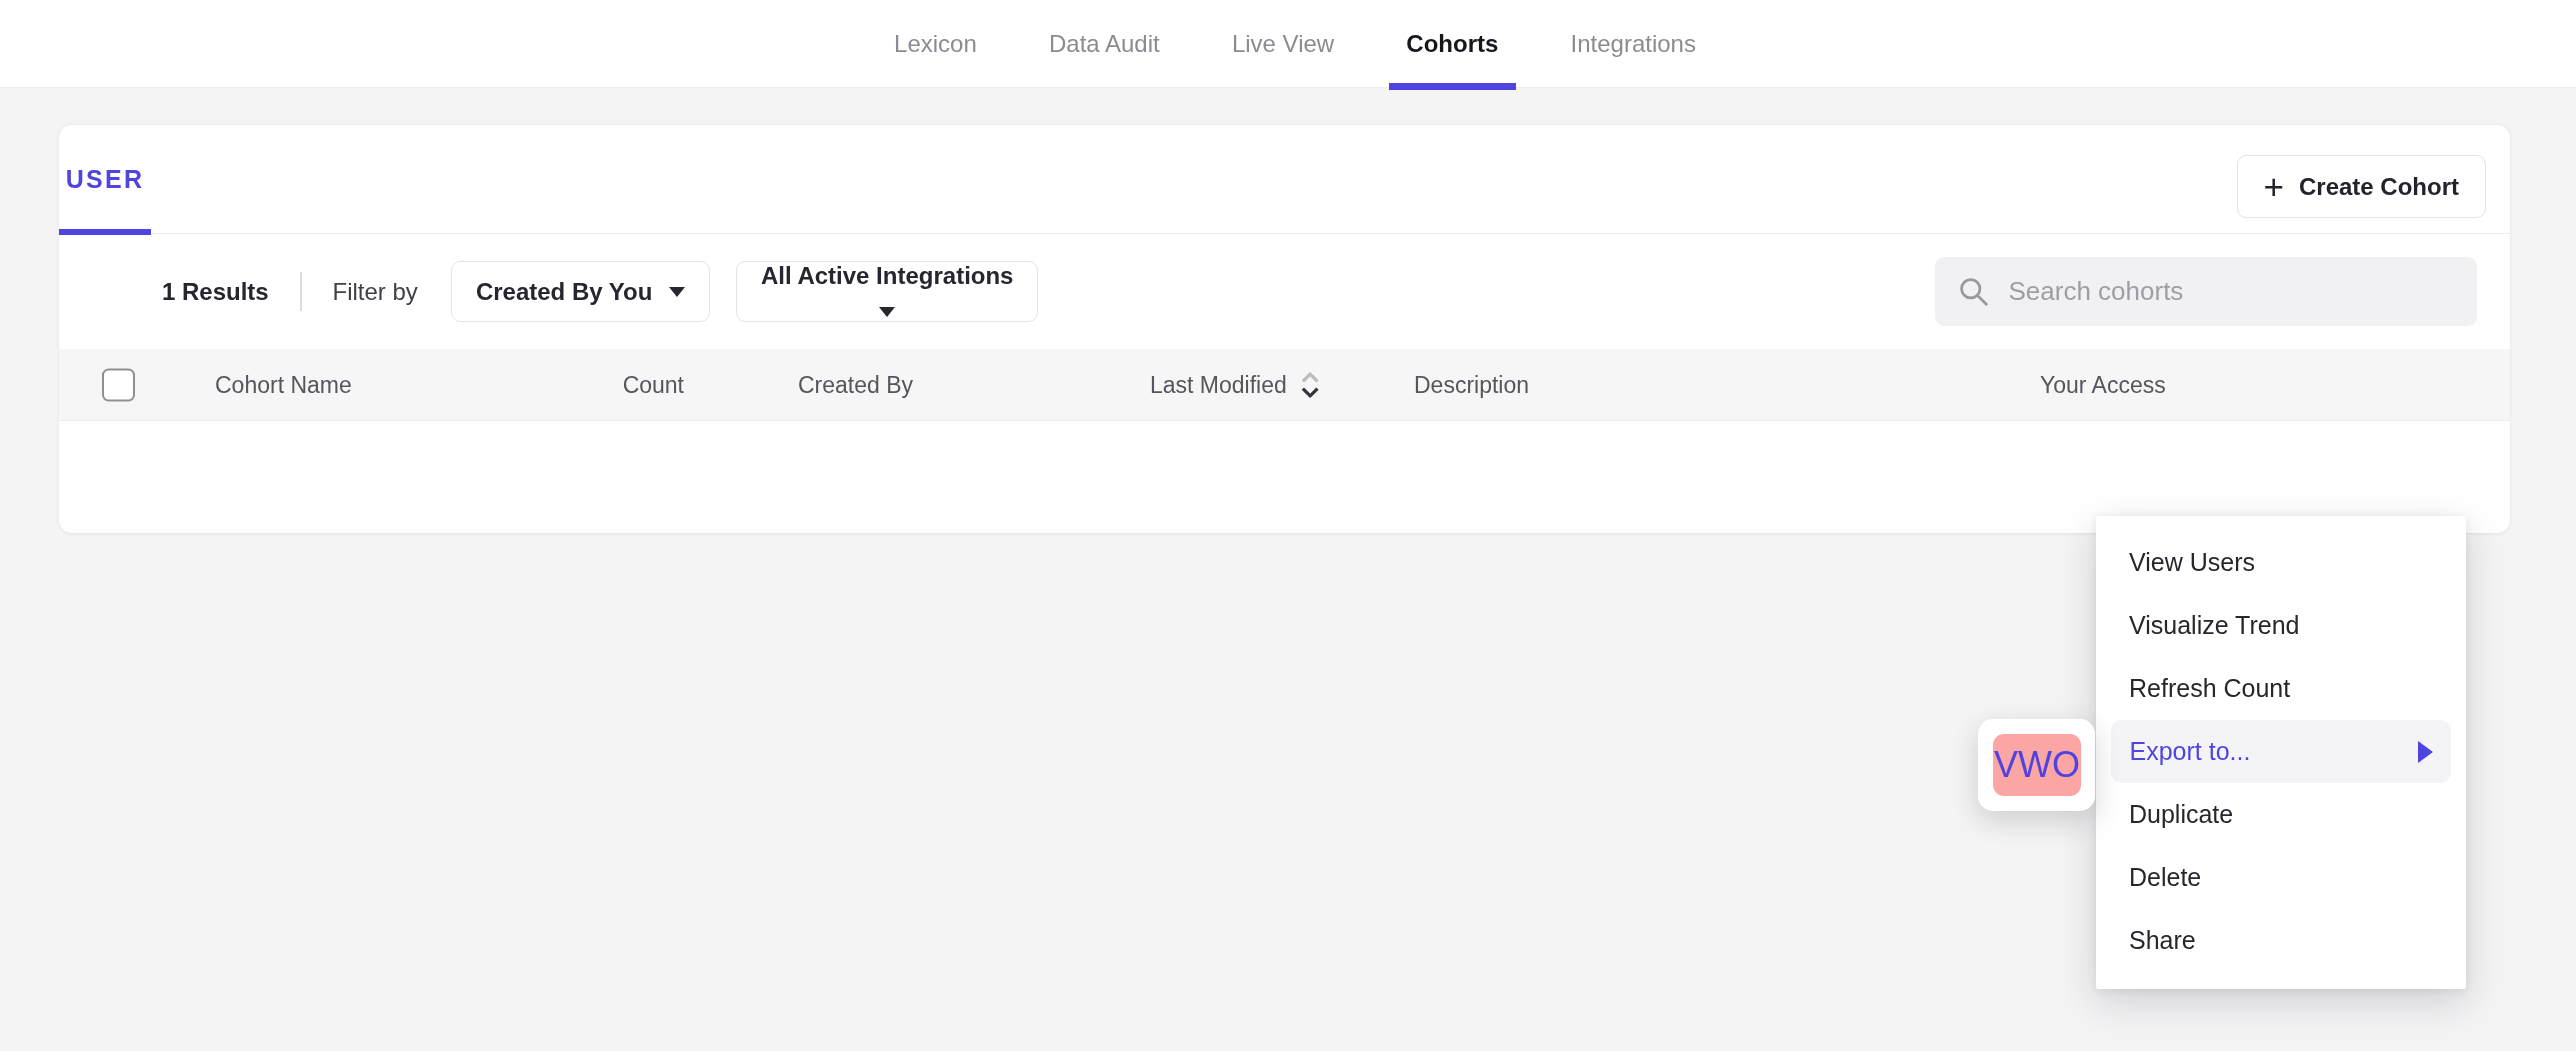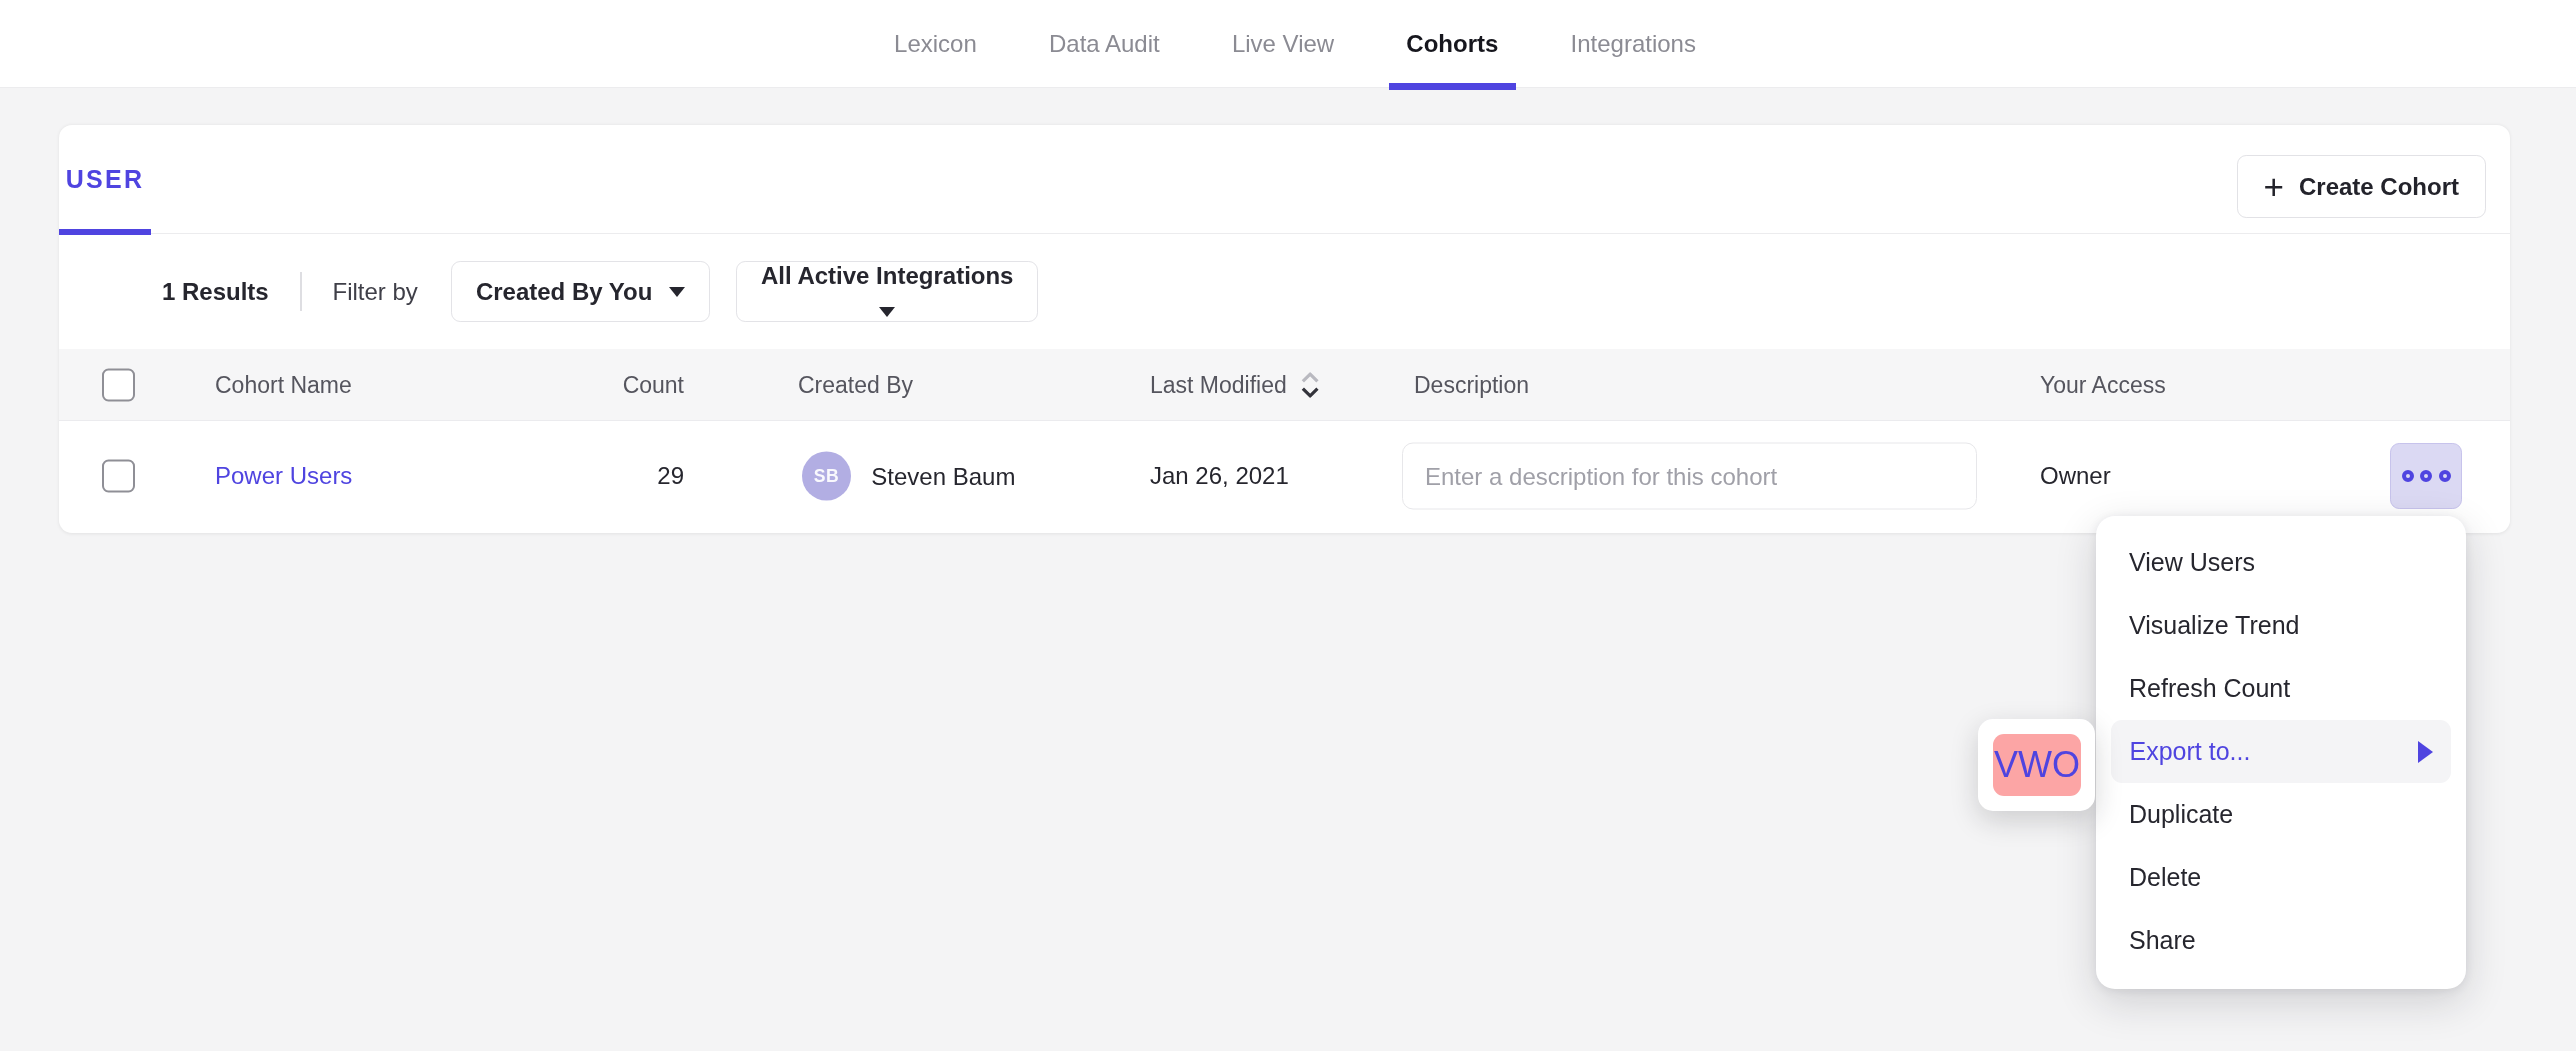--- a/index.html
+++ b/index.html
@@ -132,21 +132,21 @@
   .more-btn{
     left:2331px;width:72px;height:66px;background:var(--action_button_bg);
     border:1.8px solid #c7c3ec;border-radius:9.2px;
     display:flex;align-items:center;justify-content:center;gap:6.5px;cursor:pointer;
   }
   .dot-ring{width:12px;height:12px;border:4.2px solid var(--accent);border-radius:50%;}
 
   
   .context-menu{
     position:absolute;left:2096px;top:516px;width:370px;
-    padding:15px 0 16.6px 0;background:#fff;border-radius:19px;
+    padding:15px 0 16.6px 0;background:#fff;border-radius:2px;
     box-shadow:0 13px 41px rgba(25,25,35,.16),0 1.8px 9.2px rgba(25,25,35,.08);
     z-index:20;
   }
   .menu-item{
     height:63px;display:flex;align-items:center;padding:0 33px;
     font-size:25px;color:var(--text-dark);cursor:pointer;
   }
   .menu-item.highlight{
     margin:0 15px;padding:0 18.5px;border-radius:11px;
     background:var(--menu_highlight_bg);color:var(--accent);
@@ -198,56 +198,46 @@
     <span class="results">1 Results</span>
     <span class="vdivider"></span>
     <span class="filter-by">Filter by</span>
     <div class="filter-btn first">
       <span>Created By You</span>
       <span class="caret-down"></span>
     </div>
     <div class="filter-btn second">
       <span>All Active Integrations</span>
       <span class="caret-down"></span>
+    </div>
+    <div class="search-box">
+      <svg width="33" height="33" viewBox="0 0 36 36">
+        <circle cx="15" cy="15" r="10" stroke="#97979f" stroke-width="3" fill="none"></circle>
+        <line x1="22.5" y1="22.5" x2="32" y2="32" stroke="#97979f" stroke-width="3" stroke-linecap="round"></line>
+      </svg>
+      <input type="text" placeholder="Search cohorts" style="">
     </div>
   </div>
 
   <div class="thead">
     <div class="checkbox vc col-check"></div>
     <span class="vc col-name">Cohort Name</span>
     <span class="vc col-count">Count</span>
     <span class="vc col-creator">Created By</span>
     <span class="vc col-modified">
       <span>Last Modified</span>
       <svg width="20.3" height="31" viewBox="0 0 22 34">
         <path d="M3 13 L11 5 L19 13" stroke="#b9b9c0" stroke-width="3.5" fill="none" stroke-linejoin="round"></path>
         <path d="M3 21 L11 29 L19 21" stroke="#33333b" stroke-width="3.5" fill="none" stroke-linejoin="round"></path>
       </svg>
     </span>
     <span class="vc col-desc">Description</span>
     <span class="vc col-access">Your Access</span>
   </div>
 
-  <div class="trow">
-    <div class="checkbox vc col-check"></div>
-    <span class="cohort-link vc col-name">Power Users</span>
-    <span class="vc col-count">29</span>
-    <span class="vc creator-cell">
-      <span class="avatar">SB</span>
-      <span>Steven Baum</span>
-    </span>
-    <span class="vc col-modified">Jan 26, 2021</span>
-    <input type="text" class="desc-input vc col-desc-input" placeholder="Enter a description for this cohort" style="">
-    <span class="vc col-access">Owner</span>
-    <div class="more-btn vc">
-      <span class="dot-ring"></span>
-      <span class="dot-ring"></span>
-      <span class="dot-ring"></span>
-    </div>
-  </div>
 </div>
 
 <div class="context-menu">
   <div class="menu-item">View Users</div>
   <div class="menu-item">Visualize Trend</div>
   <div class="menu-item">Refresh Count</div>
   <div class="menu-item highlight">
     <span>Export to...</span>
     <span class="arrow-right"></span>
   </div>

